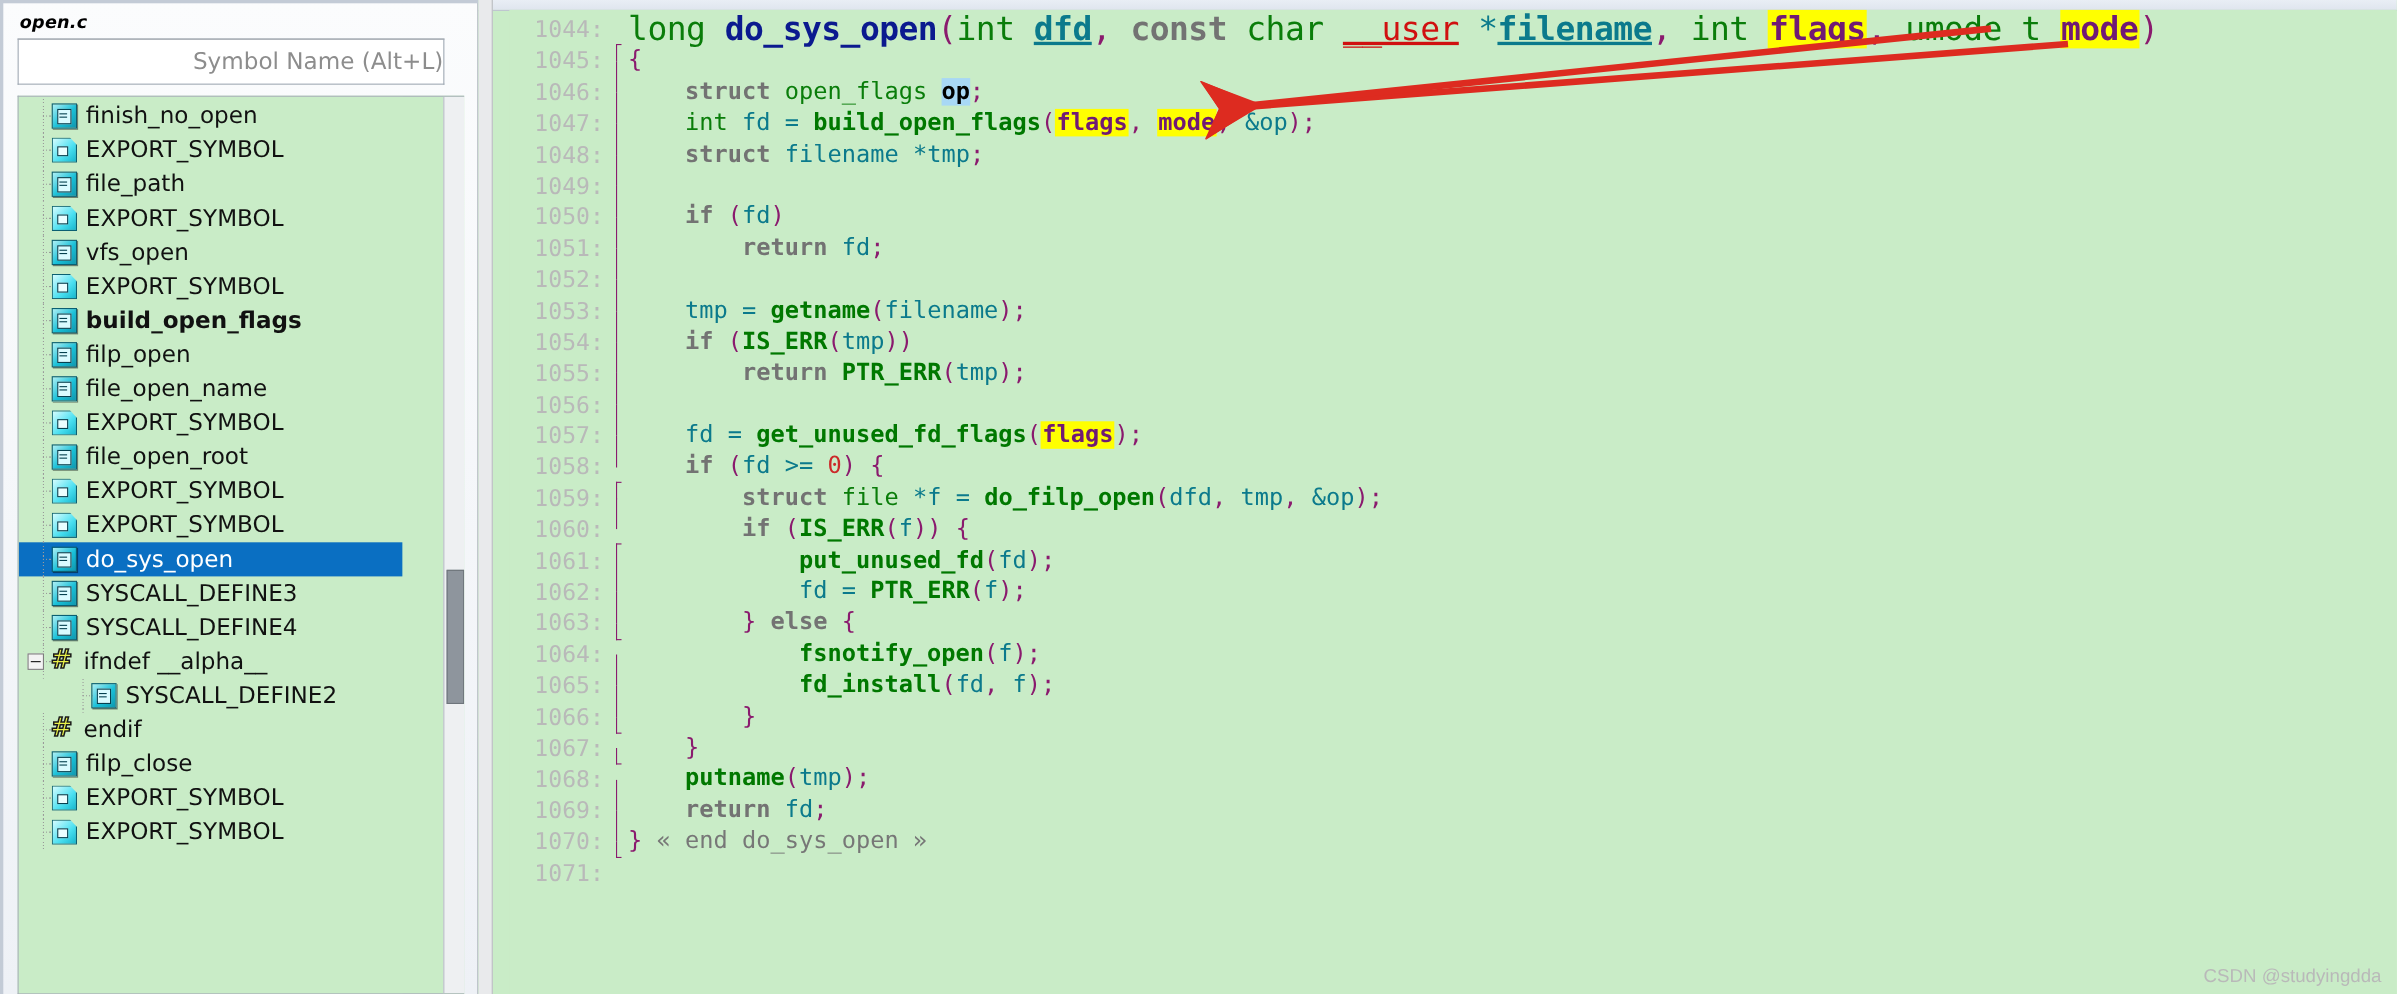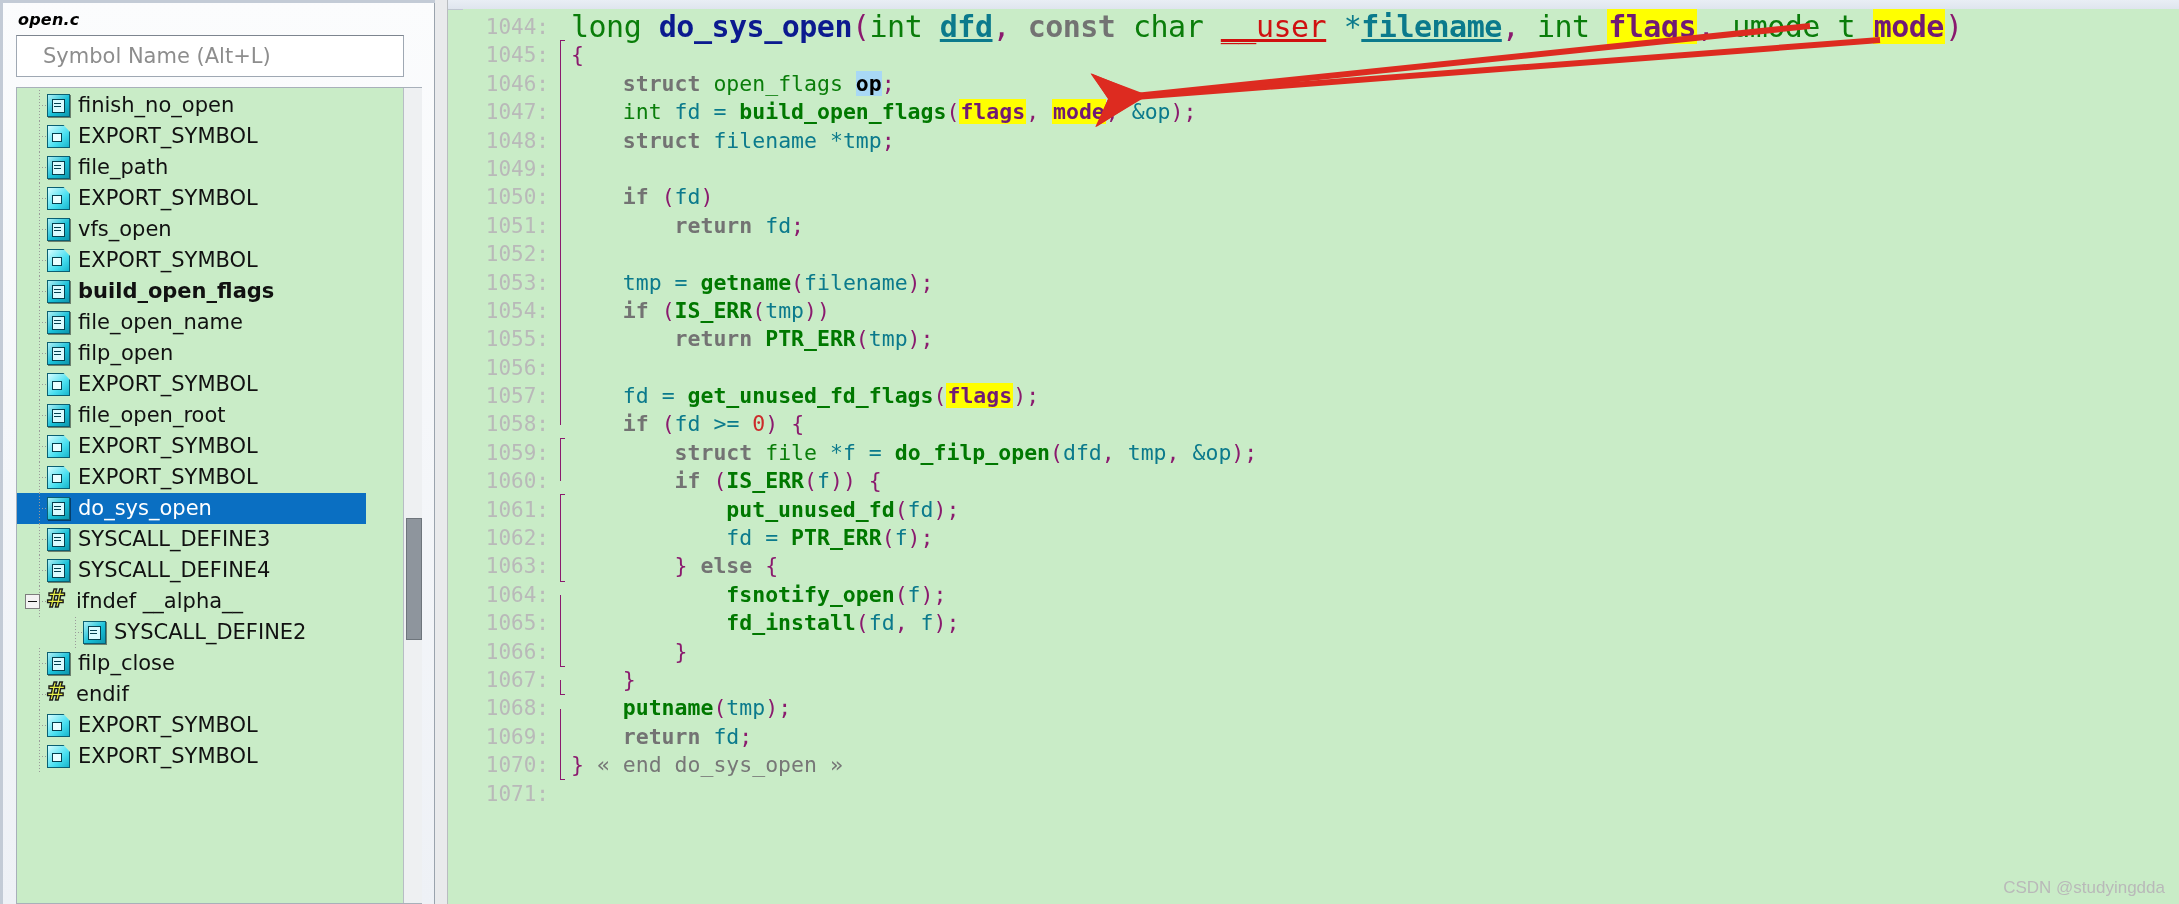--- a/index.html
+++ b/index.html
@@ -31,21 +31,22 @@
     color:#000;letter-spacing:.2px;
     font-family:"DejaVu Sans",sans-serif;
   }
   .search-wrap{margin:0 12px 0 16px;}
   .search-box{
     width:388px;height:42px;box-sizing:border-box;
     background:#fff;
     border:1px solid #9fa8b3;
     border-top-color:#7d858f;
     display:flex;align-items:center;
-    padding:0 26px;
+    padding:0 0;
+    justify-content:flex-end;
   }
   .search-box .ph{
     font-size:21px;color:#8d8d8d;
     font-family:"DejaVu Sans",sans-serif;
   }
   .tree-outer{
     margin:10px 0 0 16px;
     width:406px;
     flex:1;
     border:1px solid #a8b0ba;
@@ -286,27 +287,27 @@
           <div class="tree-row bold">
             <div class="guide"></div>
             <div class="dash"></div>
             <div class="ico ico-sym"></div>
             <span class="lbl">build_open_flags</span>
           </div>
           <div class="tree-row">
             <div class="guide"></div>
             <div class="dash"></div>
             <div class="ico ico-sym"></div>
+            <span class="lbl">filp_open</span>
+          </div>
+          <div class="tree-row">
+            <div class="guide"></div>
+            <div class="dash"></div>
+            <div class="ico ico-sym"></div>
             <span class="lbl">file_open_name</span>
-          </div>
-          <div class="tree-row">
-            <div class="guide"></div>
-            <div class="dash"></div>
-            <div class="ico ico-sym"></div>
-            <span class="lbl">filp_open</span>
           </div>
           <div class="tree-row">
             <div class="guide"></div>
             <div class="dash"></div>
             <div class="ico ico-macro"></div>
             <span class="lbl">EXPORT_SYMBOL</span>
           </div>
           <div class="tree-row">
             <div class="guide"></div>
             <div class="dash"></div>
@@ -352,28 +353,28 @@
           </div>
           <div class="tree-row depth1">
             <div class="guide"></div>
             <div class="dash"></div>
             <div class="ico ico-sym"></div>
             <span class="lbl">SYSCALL_DEFINE2</span>
           </div>
           <div class="tree-row">
             <div class="guide"></div>
             <div class="dash"></div>
-            <div class="ico ico-sym"></div>
-            <span class="lbl">filp_close</span>
-          </div>
-          <div class="tree-row">
-            <div class="guide"></div>
-            <div class="dash"></div>
             <div class="ico ico-hash"></div>
             <span class="lbl">endif</span>
+          </div>
+          <div class="tree-row">
+            <div class="guide"></div>
+            <div class="dash"></div>
+            <div class="ico ico-sym"></div>
+            <span class="lbl">filp_close</span>
           </div>
           <div class="tree-row">
             <div class="guide"></div>
             <div class="dash"></div>
             <div class="ico ico-macro"></div>
             <span class="lbl">EXPORT_SYMBOL</span>
           </div>
           <div class="tree-row">
             <div class="guide"></div>
             <div class="dash"></div>

